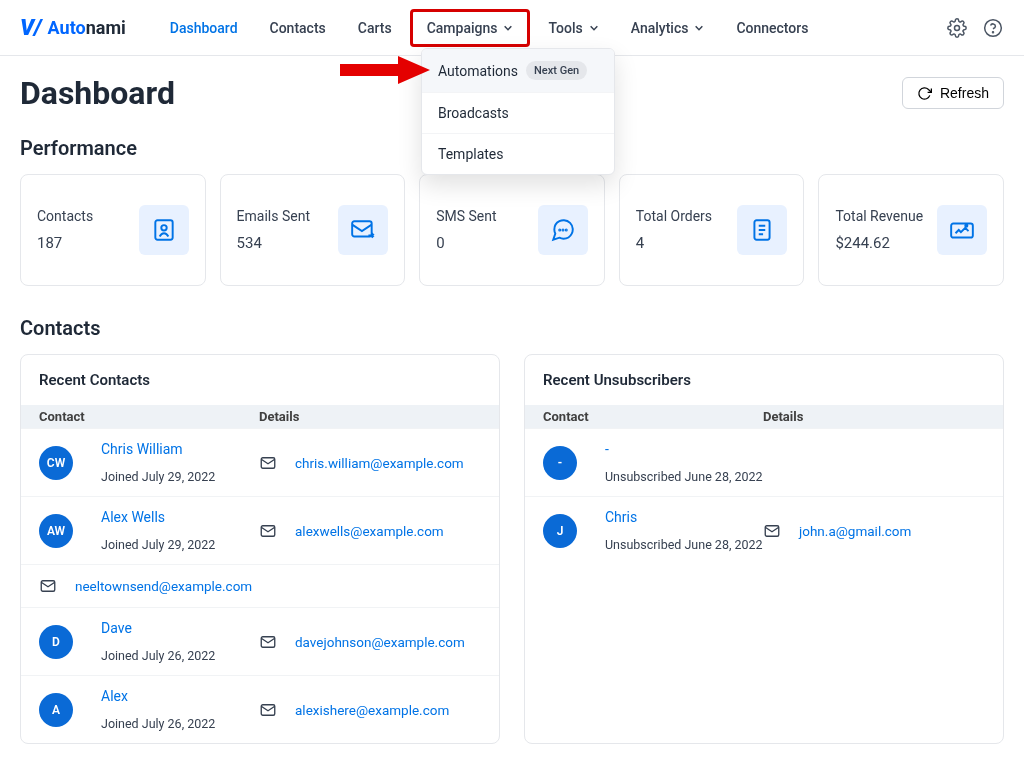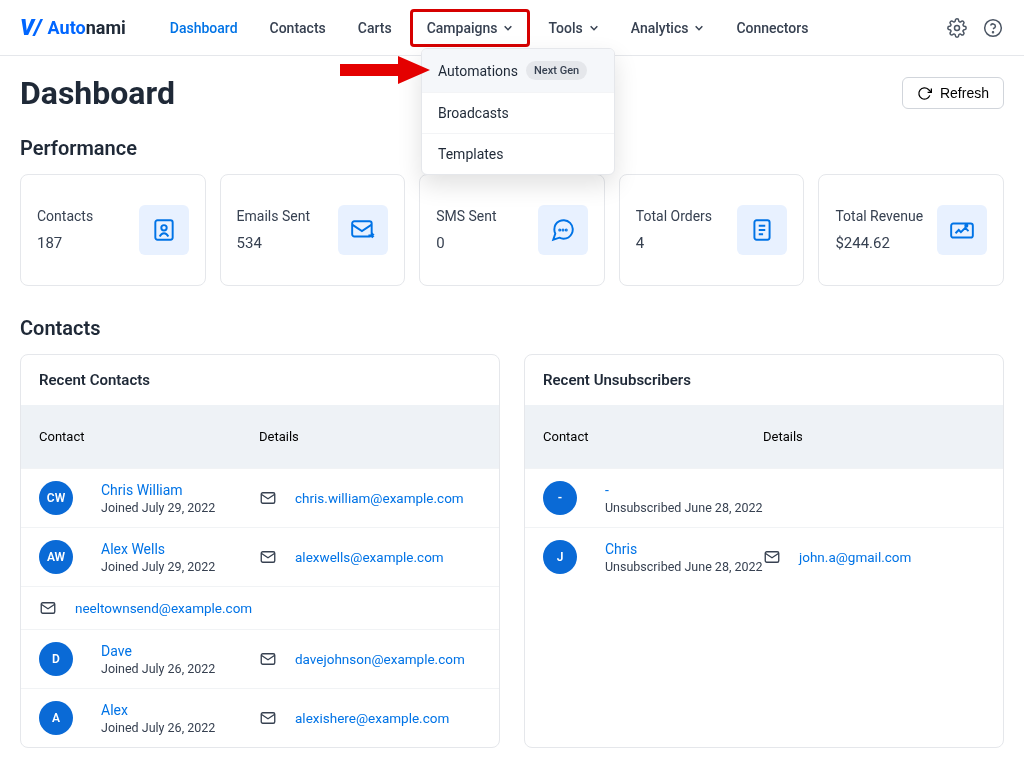--- a/index.html
+++ b/index.html
@@ -27,29 +27,29 @@
 .refresh { display: flex; align-items: center; gap: 8px; border: 1px solid #d1d5db; border-radius: 6px; padding: 7px 14px; font-size: 14px; cursor: pointer; background: #fff; }
 h2 { font-size: 20px; font-weight: 600; margin-bottom: 14px; }
 .perf-grid { display: grid; grid-template-columns: repeat(5, 1fr); gap: 14px; margin-bottom: 30px; }
 .perf-card { border: 1px solid #e5e7eb; border-radius: 8px; padding: 18px 16px; display: flex; align-items: center; justify-content: space-between; min-height: 112px; }
 .perf-label { font-size: 14px; color: #374151; margin-bottom: 10px; }
 .perf-value { font-size: 15px; color: #374151; }
 .perf-icon { width: 50px; height: 50px; background: #e8f1ff; border-radius: 6px; display: flex; align-items: center; justify-content: center; color: #0073e6; }
 .two-col { display: grid; grid-template-columns: 1fr 1fr; gap: 24px; }
 .panel { border: 1px solid #e5e7eb; border-radius: 8px; overflow: hidden; }
 .panel-title { font-size: 15px; font-weight: 600; padding: 16px 18px; }
-.thead { display: flex; background: #eef2f6; padding: 24px 18px; font-size: 13px; font-weight: 400; color: #000000; }
+.thead { display: flex; background: #eef2f6; padding: 4px 18px; font-size: 13px; font-weight: 700; color: #404040; }
 .th-contact { flex: 0 0 220px; }
 .th-details { flex: 1; }
 .row { display: flex; align-items: center; padding: 12px 18px; border-top: 1px solid #f1f3f5; font-size: 14px; }
 .cell-contact { flex: 0 0 220px; display: flex; align-items: center; gap: 28px; }
 .cell-details { flex: 1; display: flex; align-items: center; gap: 18px; }
 .avatar { width: 34px; height: 34px; border-radius: 50%; background: #0a6ad6; color: #fff; display: flex; align-items: center; justify-content: center; font-size: 12px; font-weight: 600; }
 .contact-name { color: #0073e6; font-weight: 400; font-size: 14px; }
-.contact-sub { color: #374151; font-size: 12.5px; margin-top: 2px; }
+.contact-sub { color: #374151; font-size: 12.5px; margin-top: 12px; }
 .detail-link { color: #0073e6; font-size: 13.5px; }
 .mail-icon { width: 18px; height: 18px; color: #374151; flex-shrink: 0; }
 svg { display: block; }
 </style>
 </head>
 <body>
 
 <div class="topnav">
   <div class="logo">
     <span class="mark">V/</span>

